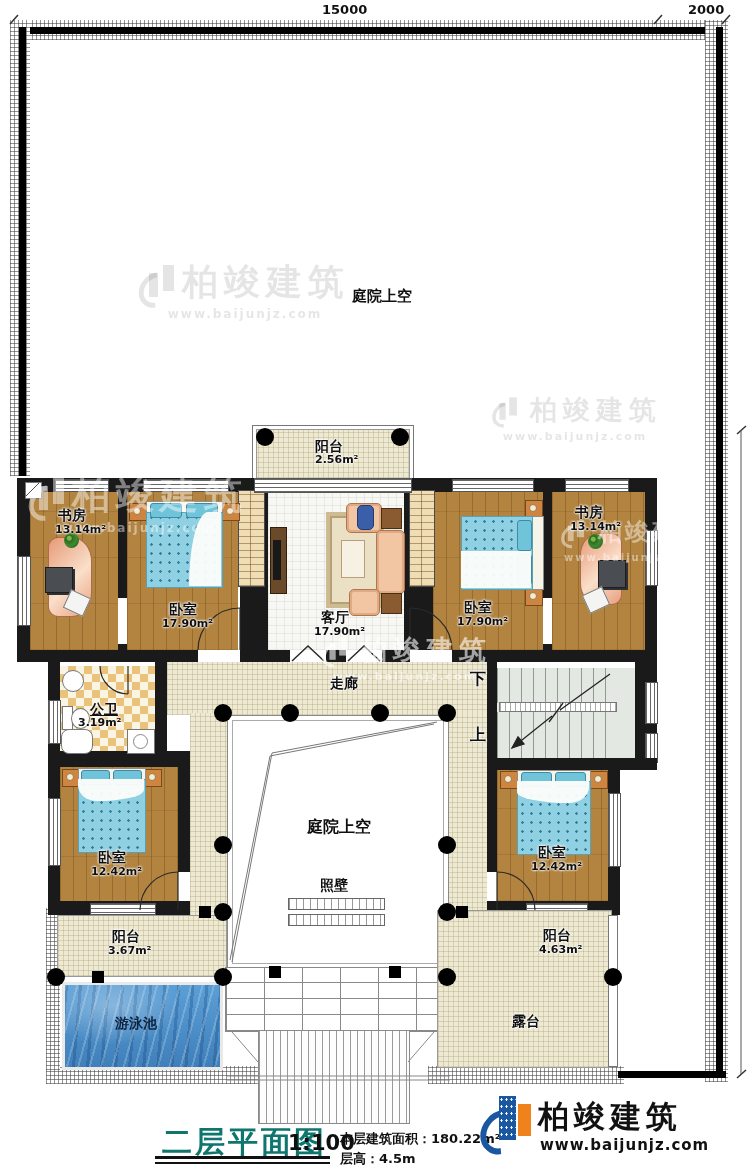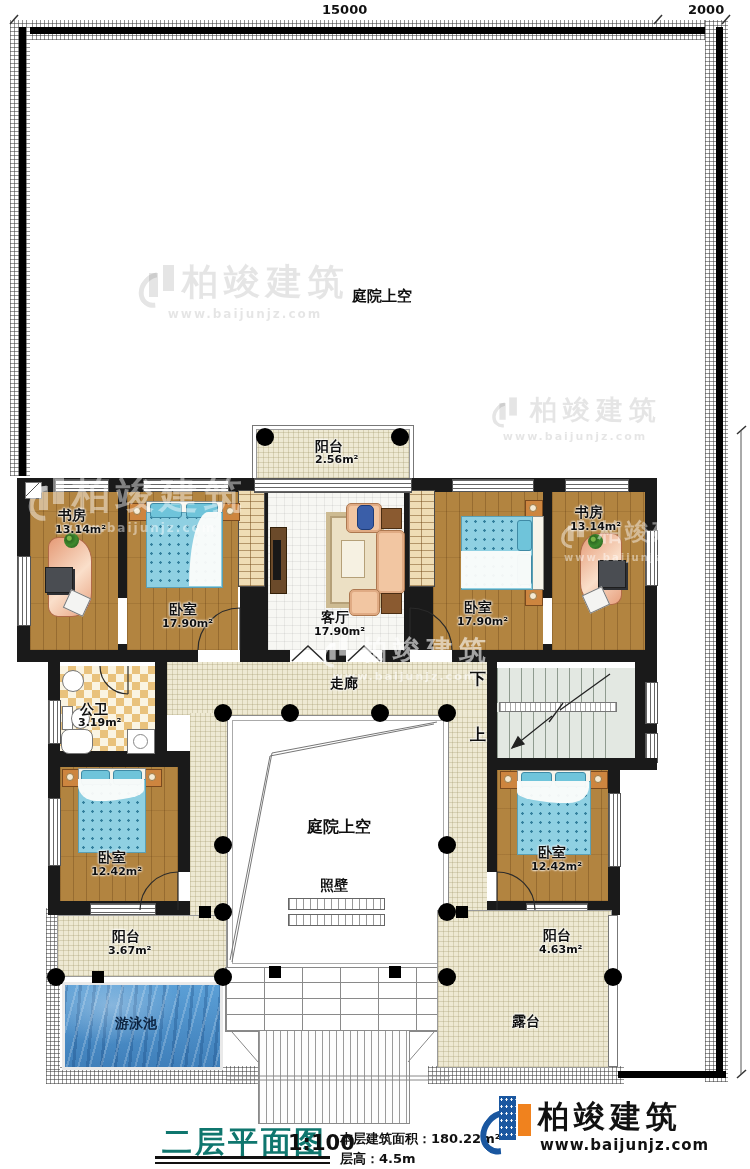--- a/index.html
+++ b/index.html
@@ -377,21 +377,21 @@
   <div class="lbl rarea" style="left:162px;top:618px;">17.90m²</div>
   <div class="lbl rname" style="left:315px;top:439px;">阳台</div>
   <div class="lbl rarea" style="left:315px;top:454px;">2.56m²</div>
   <div class="lbl rname" style="left:321px;top:610px;">客厅</div>
   <div class="lbl rarea" style="left:314px;top:626px;">17.90m²</div>
   <div class="lbl rname" style="left:464px;top:600px;">卧室</div>
   <div class="lbl rarea" style="left:457px;top:616px;">17.90m²</div>
   <div class="lbl rname" style="left:575px;top:505px;">书房</div>
   <div class="lbl rarea" style="left:570px;top:521px;">13.14m²</div>
 
-  <div class="lbl rname" style="left:80px;top:702px;">公卫</div>
+  <div class="lbl rname" style="left:90px;top:702px;text-decoration:underline;">公卫</div>
   <div class="lbl rarea" style="left:78px;top:717px;">3.19m²</div>
   <div class="lbl rname" style="left:330px;top:676px;">走廊</div>
 
   <div class="lbl rname" style="left:98px;top:850px;">卧室</div>
   <div class="lbl rarea" style="left:91px;top:866px;">12.42m²</div>
   <div class="lbl rname" style="left:538px;top:845px;">卧室</div>
   <div class="lbl rarea" style="left:531px;top:861px;">12.42m²</div>
 
   <div class="lbl rname" style="left:307px;top:818px;font-size:16px;">庭院上空</div>
   <div class="lbl rname" style="left:320px;top:878px;">照壁</div>

